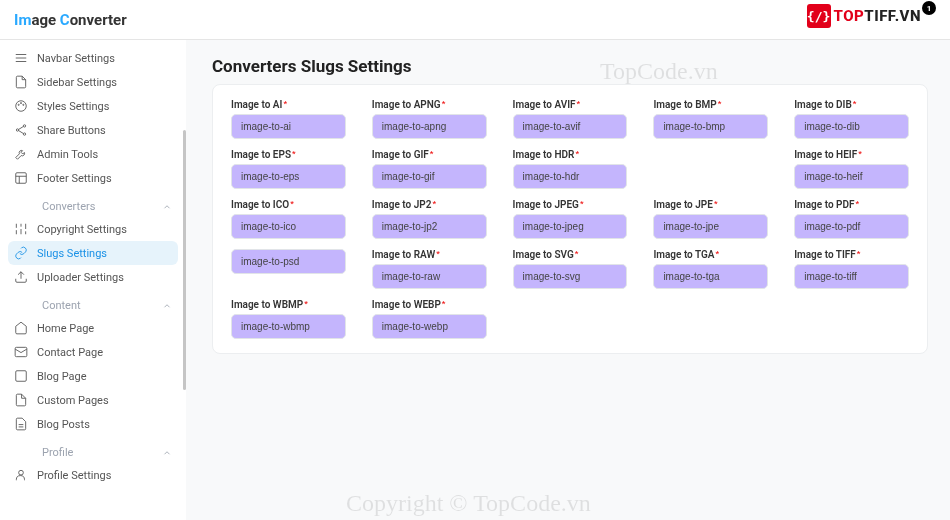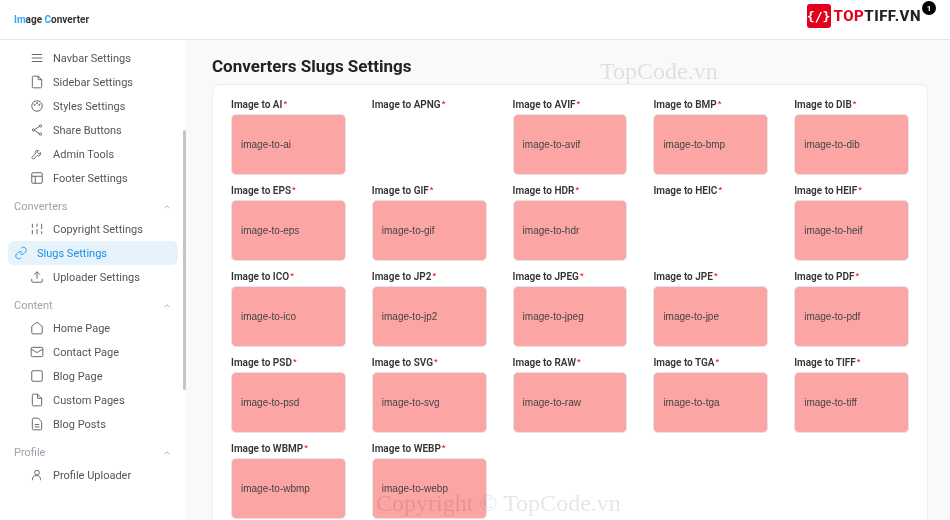--- a/index.html
+++ b/index.html
@@ -1,57 +1,57 @@
 <!DOCTYPE html>
 <html><head>
 <meta charset="utf-8">
 <style>
 * { margin: 0; padding: 0; box-sizing: border-box; }
 body { font-family: -apple-system, BlinkMacSystemFont, "Segoe UI", Roboto, sans-serif; background: #fff; width: 950px; height: 520px; overflow: hidden; position: relative; }
 
 .topbar { height: 40px; display: flex; align-items: center; padding: 0 14px; border-bottom: 1px solid #e5e5e5; }
-.brand { font-size: 10px; font-weight: 700; color: #333; }
+.brand { font-size: 15px; font-weight: 700; color: #333; }
 .brand .c1 { color: #2aa9ff; }
 .brand .c2 { color: #2aa9ff; }
 
 .topcode-logo { position: absolute; top: 4px; right: 14px; display: flex; align-items: center; gap: 3px; }
 .tc-icon { width: 24px; height: 24px; background: #e2001a; border-radius: 3px; display: flex; align-items: center; justify-content: center; color: #fff; font-weight: 700; font-size: 13px; font-family: monospace; }
 .tc-text { font-weight: 800; letter-spacing: 0.5px; font-size: 15px; }
 .tc-top { color: #e2001a; margin-top: 23px; }
 .tc-code { color: #222; }
 .tc-dot { width: 14px; height: 14px; border-radius: 50%; background: #000; color: #fff; font-size: 8px; font-weight: 700; display: flex; align-items: center; justify-content: center; margin-left: -2px; margin-top: -16px; }
 
 .layout { display: flex; height: calc(100% - 40px); }
 
 .sidebar { width: 186px; padding: 6px 0 6px 0; overflow-y: auto; font-size: 11px; color: #444; position: relative; }
 .sidebar::-webkit-scrollbar { width: 4px; }
 .side-scroll { position: absolute; right: 0; top: 90px; width: 3px; height: 260px; background: #c5c5c5; border-radius: 2px; }
 
-.side-item { display: flex; align-items: center; gap: 9px; padding: 5px 30px; cursor: pointer; color: #555; }
+.side-item { display: flex; align-items: center; gap: 9px; padding: 5px 14px; cursor: pointer; color: #555; }
 .side-item.active { background: #e6f3fb; color: #1a91e6; border-radius: 6px; margin: 0 8px; padding: 5px 6px; }
 .side-icon { width: 14px; height: 14px; display: flex; align-items: center; justify-content: center; flex-shrink: 0; }
 .side-icon svg { width: 14px; height: 14px; stroke: currentColor; fill: none; stroke-width: 1.5; }
 .side-label { white-space: nowrap; }
 
-.side-header { display: flex; align-items: center; justify-content: space-between; padding: 10px 14px 4px; color: #9ca3af; font-size: 11px; }
+.side-header { display: flex; align-items: center; justify-content: space-between; padding: 10px 14px 4px; color: #9ca3af; font-size: 11px; margin-left: 28px; }
 .chevron { width: 10px; height: 10px; }
 
 .main { flex: 1; background: #f8f9fa; overflow-y: auto; padding: 16px 22px 16px 26px; position: relative; }
 .main::-webkit-scrollbar { width: 4px; }
 .page-title { font-size: 17px; font-weight: 700; color: #222; margin-bottom: 8px; }
 
 .card { background: #fff; border: 1px solid #eceef0; border-radius: 8px; padding: 14px 18px; }
 .grid { display: grid; grid-template-columns: repeat(5, 1fr); column-gap: 26px; row-gap: 10px; }
 .field-label { font-size: 10px; font-weight: 600; color: #333; margin-bottom: 4px; display: block; }
 .field-label .star { color: #e11; font-size: 8px; vertical-align: top; margin-left: 1px; }
-.field-input { width: 100%; border: 1px solid #e1e4e8; border-radius: 5px; padding: 24px 9px; font-size: 10px; color: #444; background: #fca5a5; }
+.field-input { width: 100%; border: 1px solid #e1e4e8; border-radius: 5px; padding: 6px 9px; font-size: 10px; color: #444; background: #c4b5fd; }
 
 .watermark { position: absolute; font-size: 24px; color: rgba(0,0,0,0.10); pointer-events: none; user-select: none; font-family: serif; }
 .wm1 { top: 58px; left: 600px; }
-.wm2 { top: 490px; left: 376px; }
+.wm2 { top: 490px; left: 346px; }
 </style>
 </head>
 <body>
 
 <div class="topbar">
   <div class="brand">
     <span class="c1">Im</span><span>age </span><span class="c2">C</span><span>onverter</span>
   </div>
 </div>
 
@@ -224,48 +224,48 @@
         </svg>
     </div>
     <div id="nav4">
         <div class="side-item">
           <span class="side-icon">
             <svg viewBox="0 0 24 24">
               <circle cx="12" cy="8" r="4"></circle>
               <path d="M4 21v-1a7 7 0 0 1 14 0v1"></path>
             </svg>
           </span>
-          <span class="side-label">Profile Uploader</span>
+          <span class="side-label">Profile Settings</span>
         </div>
       </div>
     <div class="side-scroll"></div>
   </div>
 
   <div class="main">
     <h1 class="page-title">Converters Slugs Settings</h1>
     <div class="card">
       <div class="grid" id="fields-grid">
           <div><label class="field-label">Image to AI<span class="star">*</span></label><input class="field-input" value="image-to-ai" style=""></div>
-          <div><label class="field-label">Image to APNG<span class="star">*</span></label></div>
+          <div><label class="field-label">Image to APNG<span class="star">*</span></label><input class="field-input" value="image-to-apng" style=""></div>
           <div><label class="field-label">Image to AVIF<span class="star">*</span></label><input class="field-input" value="image-to-avif" style=""></div>
           <div><label class="field-label">Image to BMP<span class="star">*</span></label><input class="field-input" value="image-to-bmp" style=""></div>
           <div><label class="field-label">Image to DIB<span class="star">*</span></label><input class="field-input" value="image-to-dib" style=""></div>
           <div><label class="field-label">Image to EPS<span class="star">*</span></label><input class="field-input" value="image-to-eps" style=""></div>
           <div><label class="field-label">Image to GIF<span class="star">*</span></label><input class="field-input" value="image-to-gif" style=""></div>
           <div><label class="field-label">Image to HDR<span class="star">*</span></label><input class="field-input" value="image-to-hdr" style=""></div>
-          <div><label class="field-label">Image to HEIC<span class="star">*</span></label></div>
+          <div></div>
           <div><label class="field-label">Image to HEIF<span class="star">*</span></label><input class="field-input" value="image-to-heif" style=""></div>
           <div><label class="field-label">Image to ICO<span class="star">*</span></label><input class="field-input" value="image-to-ico" style=""></div>
           <div><label class="field-label">Image to JP2<span class="star">*</span></label><input class="field-input" value="image-to-jp2" style=""></div>
           <div><label class="field-label">Image to JPEG<span class="star">*</span></label><input class="field-input" value="image-to-jpeg" style=""></div>
           <div><label class="field-label">Image to JPE<span class="star">*</span></label><input class="field-input" value="image-to-jpe" style=""></div>
           <div><label class="field-label">Image to PDF<span class="star">*</span></label><input class="field-input" value="image-to-pdf" style=""></div>
-          <div><label class="field-label">Image to PSD<span class="star">*</span></label><input class="field-input" value="image-to-psd" style=""></div>
+          <div><input class="field-input" value="image-to-psd" style=""></div>
+          <div><label class="field-label">Image to RAW<span class="star">*</span></label><input class="field-input" value="image-to-raw" style=""></div>
           <div><label class="field-label">Image to SVG<span class="star">*</span></label><input class="field-input" value="image-to-svg" style=""></div>
-          <div><label class="field-label">Image to RAW<span class="star">*</span></label><input class="field-input" value="image-to-raw" style=""></div>
           <div><label class="field-label">Image to TGA<span class="star">*</span></label><input class="field-input" value="image-to-tga" style=""></div>
           <div><label class="field-label">Image to TIFF<span class="star">*</span></label><input class="field-input" value="image-to-tiff" style=""></div>
           <div><label class="field-label">Image to WBMP<span class="star">*</span></label><input class="field-input" value="image-to-wbmp" style=""></div>
           <div><label class="field-label">Image to WEBP<span class="star">*</span></label><input class="field-input" value="image-to-webp" style=""></div>
         </div>
     </div>
 
   </div>
 </div>
 

